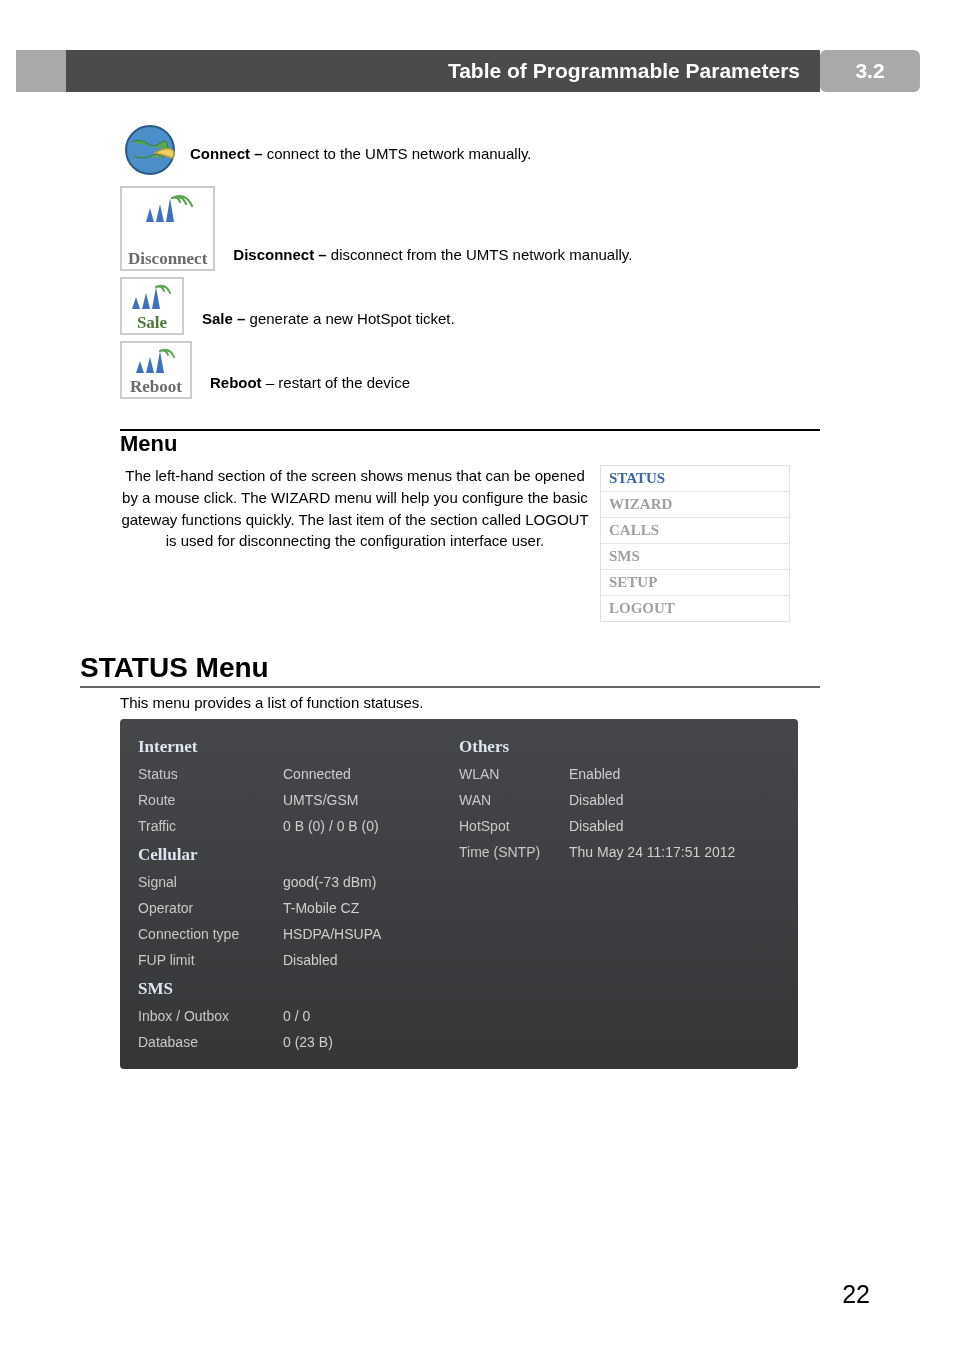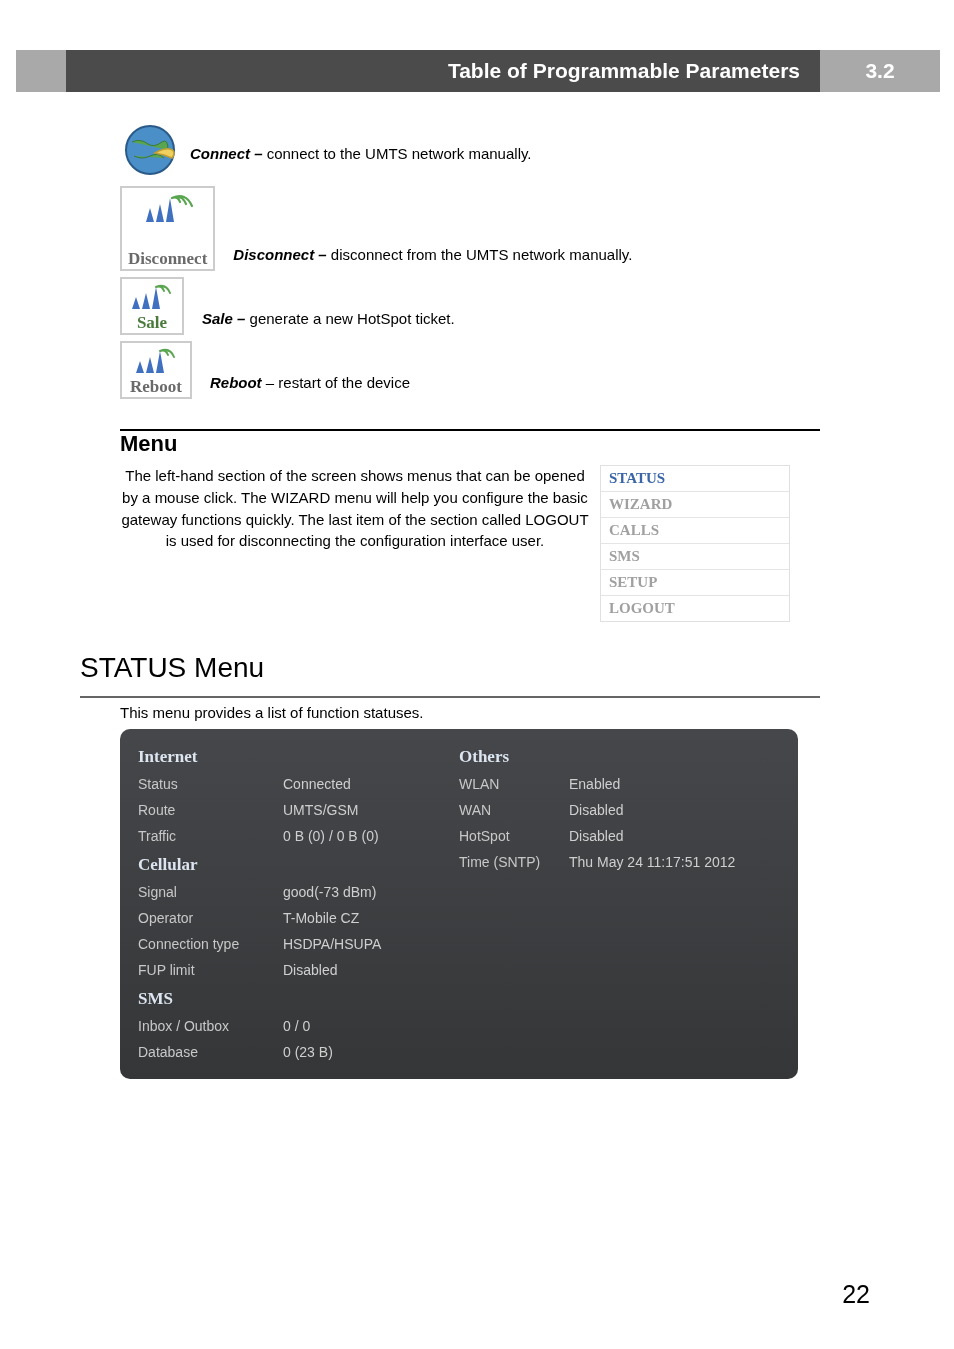--- a/index.html
+++ b/index.html
@@ -1,42 +1,42 @@
 <!DOCTYPE html>
 <html><head>
 <meta charset="utf-8">
 <style>
   * { box-sizing: border-box; margin: 0; padding: 0; }
   html, body { width: 954px; height: 1349px; background: #fff; font-family: Verdana, Arial, sans-serif; color: #000; }
   .page { width: 954px; height: 1349px; position: relative; padding: 50px 90px 0 90px; }
   .header-bar { position: absolute; top: 50px; left: 16px; width: 954px; height: 42px; }
   .header-gray-left { position: absolute; left: 0; top: 0; width: 50px; height: 42px; background: #a9a9a9; }
   .header-dark { position: absolute; left: 50px; top: 0; width: 754px; height: 42px; background: #4b4b4b; color: #fff; display: flex; align-items: center; justify-content: flex-end; padding-right: 20px; font-weight: bold; font-size: 21px; font-family: Arial, sans-serif; }
-  .header-gray-right { position: absolute; left: 804px; top: 0; width: 120px; height: 42px; background: #a9a9a9; color: #fff; display: flex; align-items: center; justify-content: center; font-weight: bold; font-size: 21px; font-family: Arial, sans-serif; }
+  .header-gray-right { position: absolute; left: 804px; top: 0; width: 100px; height: 42px; background: #a9a9a9; color: #fff; display: flex; align-items: center; justify-content: center; font-weight: bold; font-size: 21px; font-family: Arial, sans-serif; border-radius: 6px; }
   .content { position: absolute; top: 120px; left: 120px; width: 700px; }
   .icon-row { display: flex; align-items: flex-end; margin-bottom: 6px; }
   .icon-box { display: flex; flex-direction: column; align-items: center; margin-right: 10px; }
   .icon-svg { width: 60px; height: 60px; }
   .icon-caption { font-family: 'Times New Roman', serif; font-size: 17px; font-weight: bold; }
   .disconnect-caption { color: #6a6a6a; }
   .sale-caption { color: #497a3a; }
   .reboot-caption { color: #6a6a6a; }
   .desc-text { font-size: 15px; margin-bottom: 4px; }
-  .desc-text .b { font-weight: bold; font-style: italic; }
+  .desc-text .b { font-weight: bold; }
   .menu-section { margin-top: 30px; border-top: 2px solid #000; padding-top: 0; }
   .menu-heading { font-size: 22px; font-weight: bold; font-family: Arial, sans-serif; margin-bottom: 8px; }
   .menu-body { display: flex; }
   .menu-text { font-size: 15px; line-height: 1.45; width: 470px; text-align: center; }
   .menu-list { width: 190px; margin-left: 10px; border: 1px solid #e0e0e0; }
   .menu-list-item { font-family: 'Times New Roman', serif; font-weight: bold; font-size: 15px; padding: 4px 8px; border-bottom: 1px solid #e5e5e5; color: #a0a0a0; }
   .menu-list-item.active { color: #3a66a8; }
   .menu-list-item:last-child { border-bottom: none; }
-  .status-menu-heading { font-family: Arial, sans-serif; font-size: 28px; font-weight: normal; margin-top: 30px; border-bottom: 2px solid #666; padding-bottom: 12px; margin-left: -40px; width: 740px; }
+  .status-menu-heading { font-family: Arial, sans-serif; font-size: 28px; font-weight: bold; margin-top: 30px; border-bottom: 2px solid #666; padding-bottom: 2px; margin-left: -40px; width: 740px; }
   .status-intro { font-size: 15px; margin-top: 6px; margin-bottom: 8px; }
-  .status-panel { width: 678px; background: #393b3e; background: linear-gradient(to bottom, #45474a 0%, #353638 100%); color: #d0d0d0; padding: 12px 18px 14px 18px; font-family: Verdana, Arial, sans-serif; font-size: 14px; border-radius: 10px; display: flex; }
+  .status-panel { width: 678px; background: #393b3e; background: linear-gradient(to bottom, #45474a 0%, #353638 100%); color: #d0d0d0; padding: 12px 18px 14px 18px; font-family: Verdana, Arial, sans-serif; font-size: 14px; border-radius: 4px; display: flex; }
   .status-col { width: 50%; }
   .status-row { display: flex; padding: 5px 0; }
   .status-label { width: 145px; color: #c8c8c8; }
   .status-value { color: #cfcfcf; }
   .status-cat { font-weight: bold; color: #dce5f0; font-family: 'Times New Roman', serif; font-size: 17px; padding: 6px 0 4px 0; }
   .page-number { position: absolute; bottom: 40px; right: 84px; font-size: 25px; font-weight: normal; font-family: Arial, sans-serif; }
 </style>
 </head>
 <body>
 

